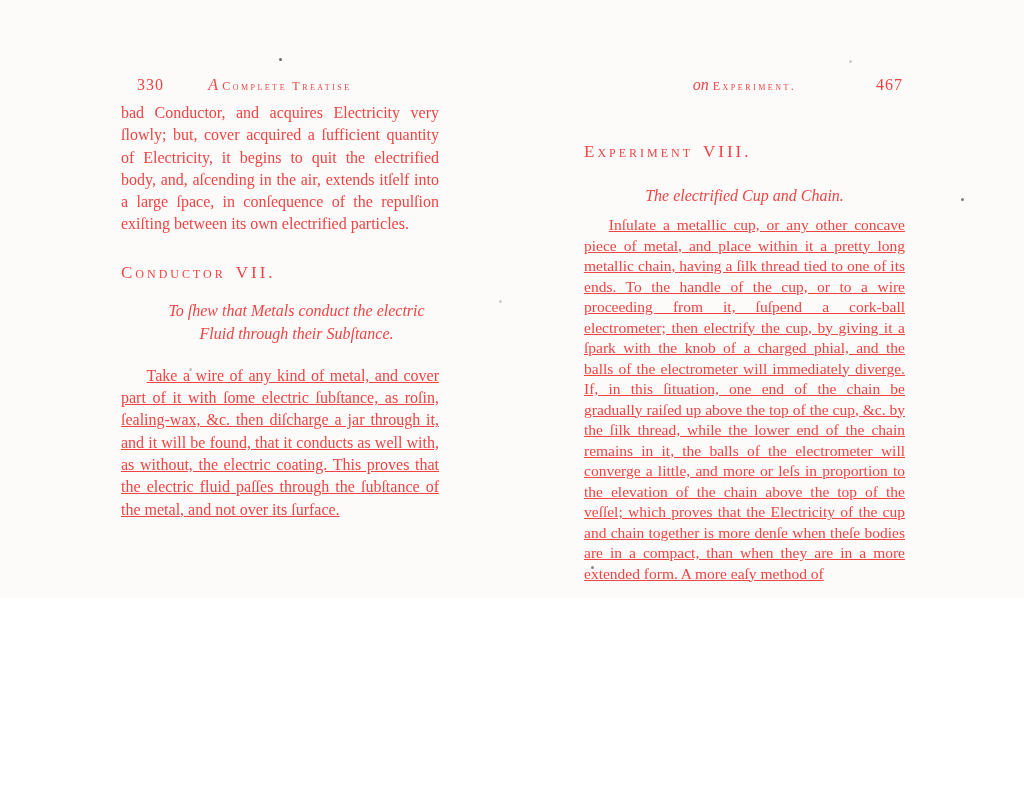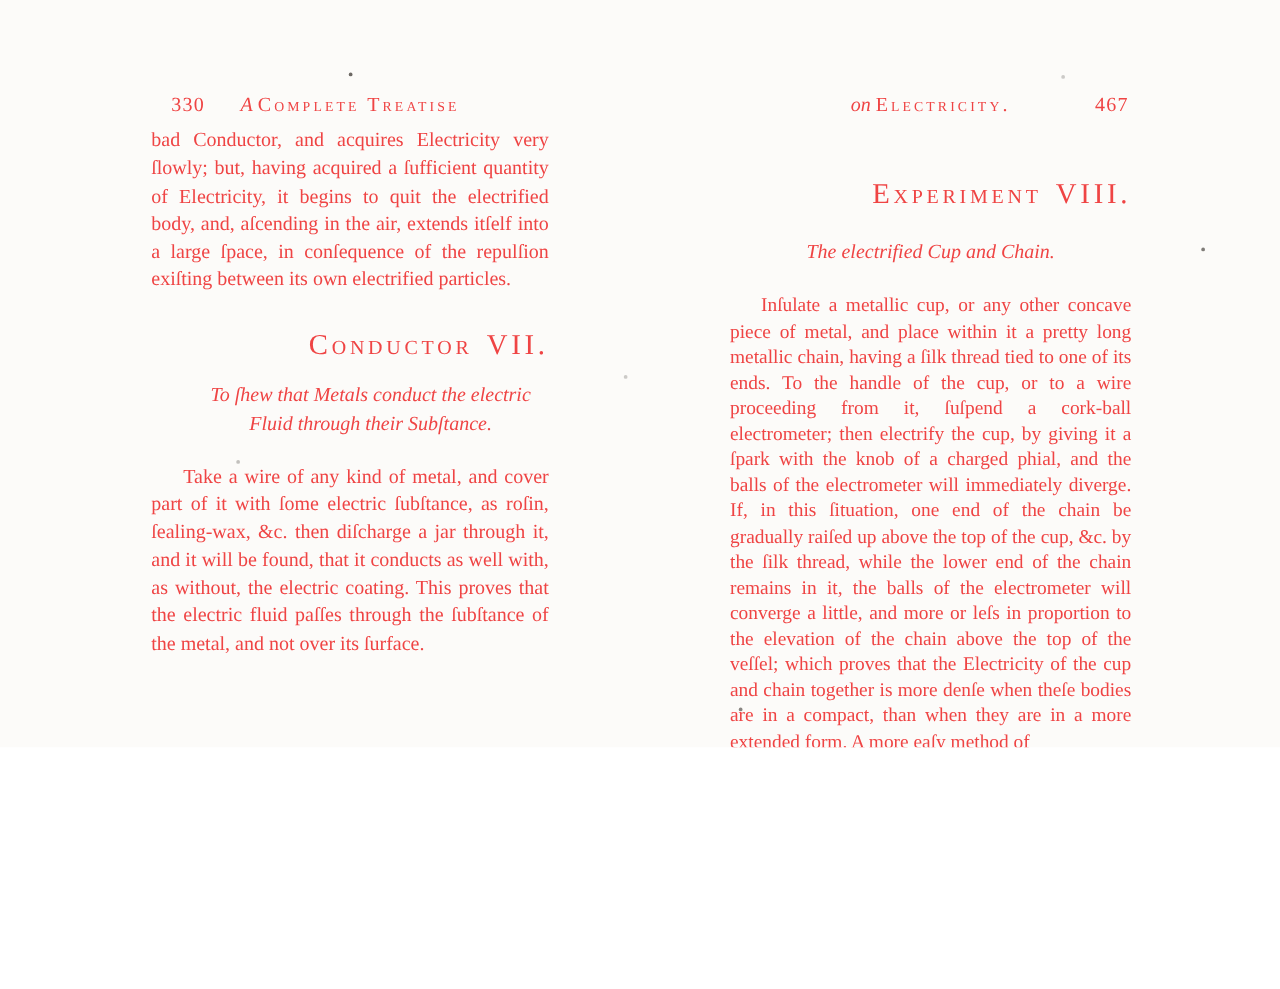--- a/index.html
+++ b/index.html
@@ -46,60 +46,60 @@
   }
   .running-head .lead-italic {
     font-style: italic;
     font-size: 16px;
     margin-right: 4px;
   }
   .sc {
     font-variant: small-caps;
     letter-spacing: 2.5px;
   }
-  .running-head .sc { font-size: 16px; text-align: center; }
+  .running-head .sc { font-size: 12px; text-align: center; }
 
   
   .body-par {
     margin: 0;
     text-align: justify;
   }
   .left .body-par {
     font-size: 16px;
     line-height: 22.3px;
   }
   .right .body-par {
     font-size: 15.5px;
     line-height: 20.5px;
   }
-  .indent { text-indent: 1.6em; }
+  .indent { text-indent: 1.6em; text-decoration: underline; }
 
   
   .exp-head {
     margin: 0;
-    text-align: right;
+    text-align: left;
     font-weight: normal;
-    font-size: 23px;
+    font-size: 17px;
     font-variant: small-caps;
     letter-spacing: 3px;
     word-spacing: 3px;
   }
   .left  .exp-head { margin-top: 27px; margin-bottom: 16px; }
   .right .exp-head { margin-top: 42px; margin-bottom: 22px; }
 
   
   .subtitle {
     margin: 0 auto;
     text-align: center;
     font-style: italic;
     font-size: 16px;
     line-height: 23px;
   }
   .left  .subtitle { margin-bottom: 20px; max-width: 300px; margin-left: 33px; }
-  .right .subtitle { margin-bottom: 22px; }
+  .right .subtitle { margin-bottom: 8px; }
 
   
   .catchword {
     position: absolute;
     right: 6px;
     font-size: 11px;
   }
   .left  .catchword { top: 571px; }
   .right .catchword { top: 606px; font-size: 15.5px; }
 
@@ -129,35 +129,35 @@
   <div class="speck"></div>
 
   <section class="page left">
     <header class="running-head folio-left">
       <span class="folio">330</span>
       <span class="head-title">
         <span class="lead-italic">A</span><span class="sc">Complete Treatise</span>
       </span>
     </header>
 
-    <p class="body-par">bad Conductor, and acquires Electricity very ſlowly; but, having acquired a ſufficient quantity of Electricity, it begins to quit the electrified body, and, aſcending in the air, extends itſelf into a large ſpace, in conſequence of the repulſion exiſting between its own electrified particles.</p>
+    <p class="body-par">bad Conductor, and acquires Electricity very ſlowly; but, cover acquired a ſufficient quantity of Electricity, it begins to quit the electrified body, and, aſcending in the air, extends itſelf into a large ſpace, in conſequence of the repulſion exiſting between its own electrified particles.</p>
 
     <h2 class="exp-head">Conductor VII.</h2>
 
     <p class="subtitle">To ſhew that Metals conduct the electric Fluid through their Subſtance.</p>
 
     <p class="body-par indent">Take a wire of any kind of metal, and cover part of it with ſome electric ſubſtance, as roſin, ſealing-wax, &amp;c. then diſcharge a jar through it, and it will be found, that it conducts as well with, as without, the electric coating. This proves that the electric fluid paſſes through the ſubſtance of the metal, and not over its ſurface.</p>
 
     <div class="catchword sc">Expe-</div>
   </section>
 
   <section class="page right">
     <header class="running-head folio-right">
       <span class="head-title">
-        <span class="lead-italic">on</span><span class="sc">Electricity.</span>
+        <span class="lead-italic">on</span><span class="sc">Experiment.</span>
       </span>
       <span class="folio">467</span>
     </header>
 
     <h2 class="exp-head">Experiment VIII.</h2>
 
     <p class="subtitle">The electrified Cup and Chain.</p>
 
     <p class="body-par indent">Inſulate a metallic cup, or any other concave piece of metal, and place within it a pretty long metallic chain, having a ſilk thread tied to one of its ends. To the handle of the cup, or to a wire proceeding from it, ſuſpend a cork-ball electrometer; then electrify the cup, by giving it a ſpark with the knob of a charged phial, and the balls of the electrometer will immediately diverge. If, in this ſituation, one end of the chain be gradually raiſed up above the top of the cup, &amp;c. by the ſilk thread, while the lower end of the chain remains in it, the balls of the electrometer will converge a little, and more or leſs in proportion to the elevation of the chain above the top of the veſſel; which proves that the Electricity of the cup and chain together is more denſe when theſe bodies are in a compact, than when they are in a more extended form. A more eaſy method of</p>
 

